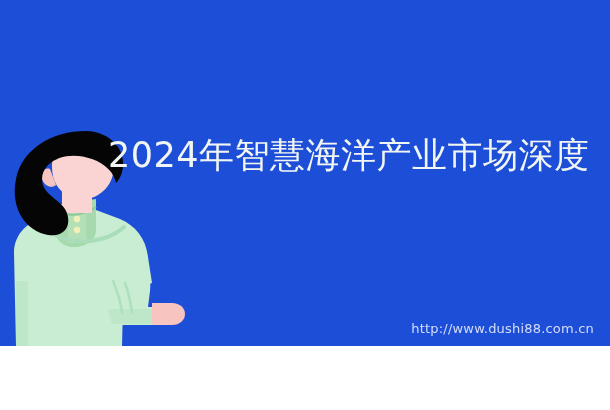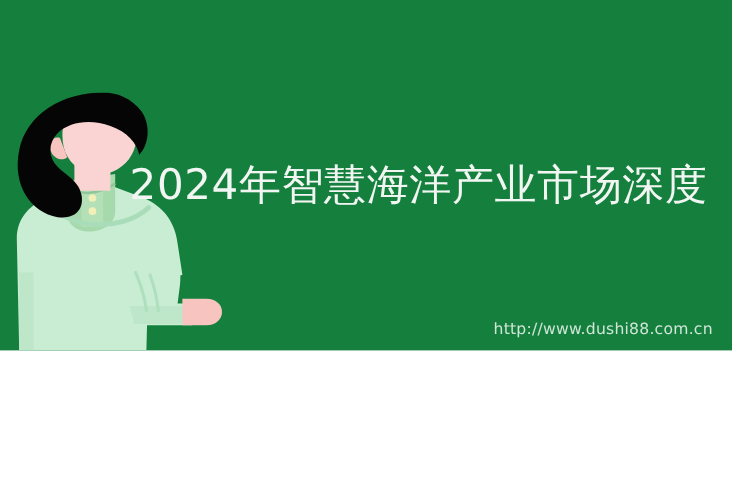--- a/index.html
+++ b/index.html
@@ -8,22 +8,22 @@
   }
   body {
     width: 610px;
     height: 410px;
     overflow: hidden;
     font-family: "Liberation Sans", "DejaVu Sans", sans-serif;
   }
   #poster {
     position: relative;
     width: 610px;
-    height: 292px;
-    background: #15803d;
+    height: 346px;
+    background: #1d4ed8;
     overflow: hidden;
   }
   
   #title-block {
     position: absolute;
     left: 108px;
     top: 132px;
     width: 420px;
     z-index: 5;
   }

